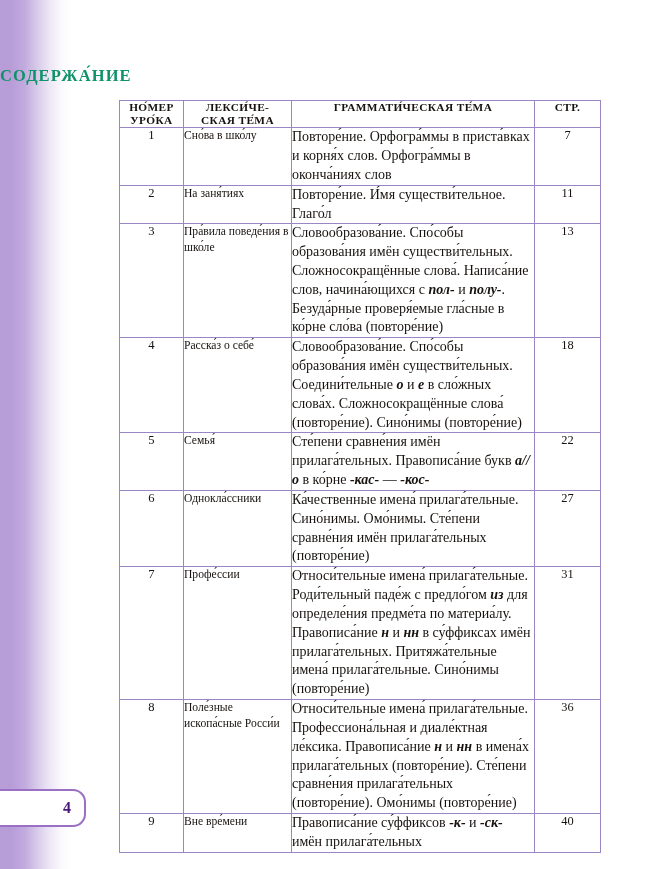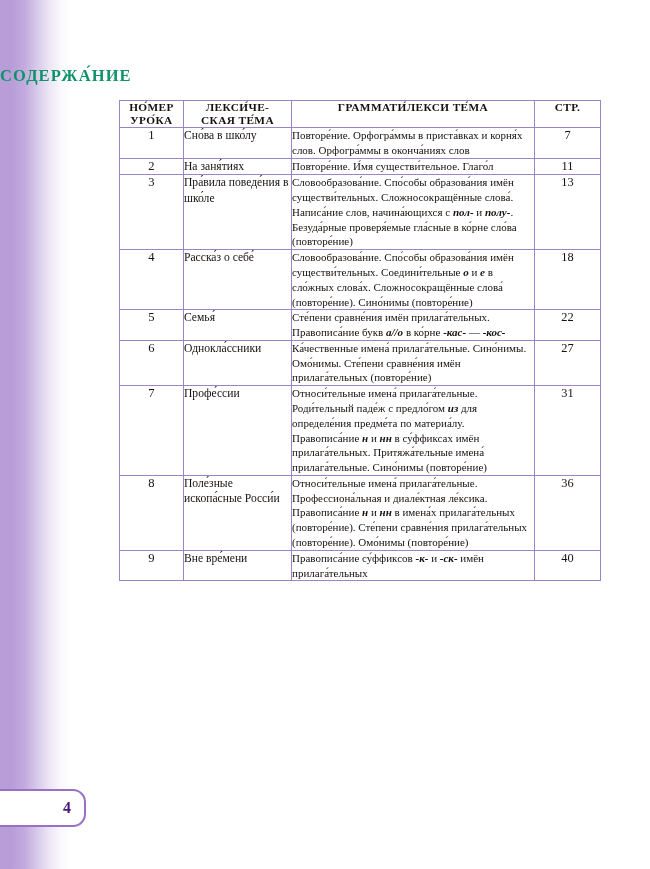--- a/index.html
+++ b/index.html
@@ -74,21 +74,21 @@
     color:#17120f;
   }
   td.lex{
     font-size:11.6px;
     line-height:1.34;
     color:#17120f;
     padding:8px 6px 8px 9px;
     hyphens:none;
   }
   td.gram{
-    font-size:11px;
+    font-size:14px;
     line-height:1.345;
     color:#17120f;
     padding:8px 8px 8px 10px;
   }
   td.pg{
     text-align:center;
     vertical-align:middle;
     font-size:12.4px;
     color:#17120f;
   }
@@ -133,21 +133,21 @@
       <thead>
         <tr>
           <th class="h">
             <div>НО́МЕР</div>
             <div>УРО́КА</div>
           </th>
           <th class="h">
             <div>ЛЕКСИ́ЧЕ-</div>
             <div>СКАЯ ТЕ́МА</div>
           </th>
-          <th class="h">ГРАММАТИ́ЛЕКСИ ТЕ́МА</th>
+          <th class="h">ГРАММАТИ́ЧЕСКАЯ ТЕ́МА</th>
           <th class="h">СТР.</th>
         </tr>
       </thead>
       <tbody>
 
         <tr>
           <td class="num">1</td>
           <td class="lex">Сно́ва в шко́лу</td>
           <td class="gram">Повторе́ние. Орфогра́ммы в приста́вках и корня́х слов. Орфогра́ммы в оконча́ниях слов</td>
           <td class="pg">7</td>

